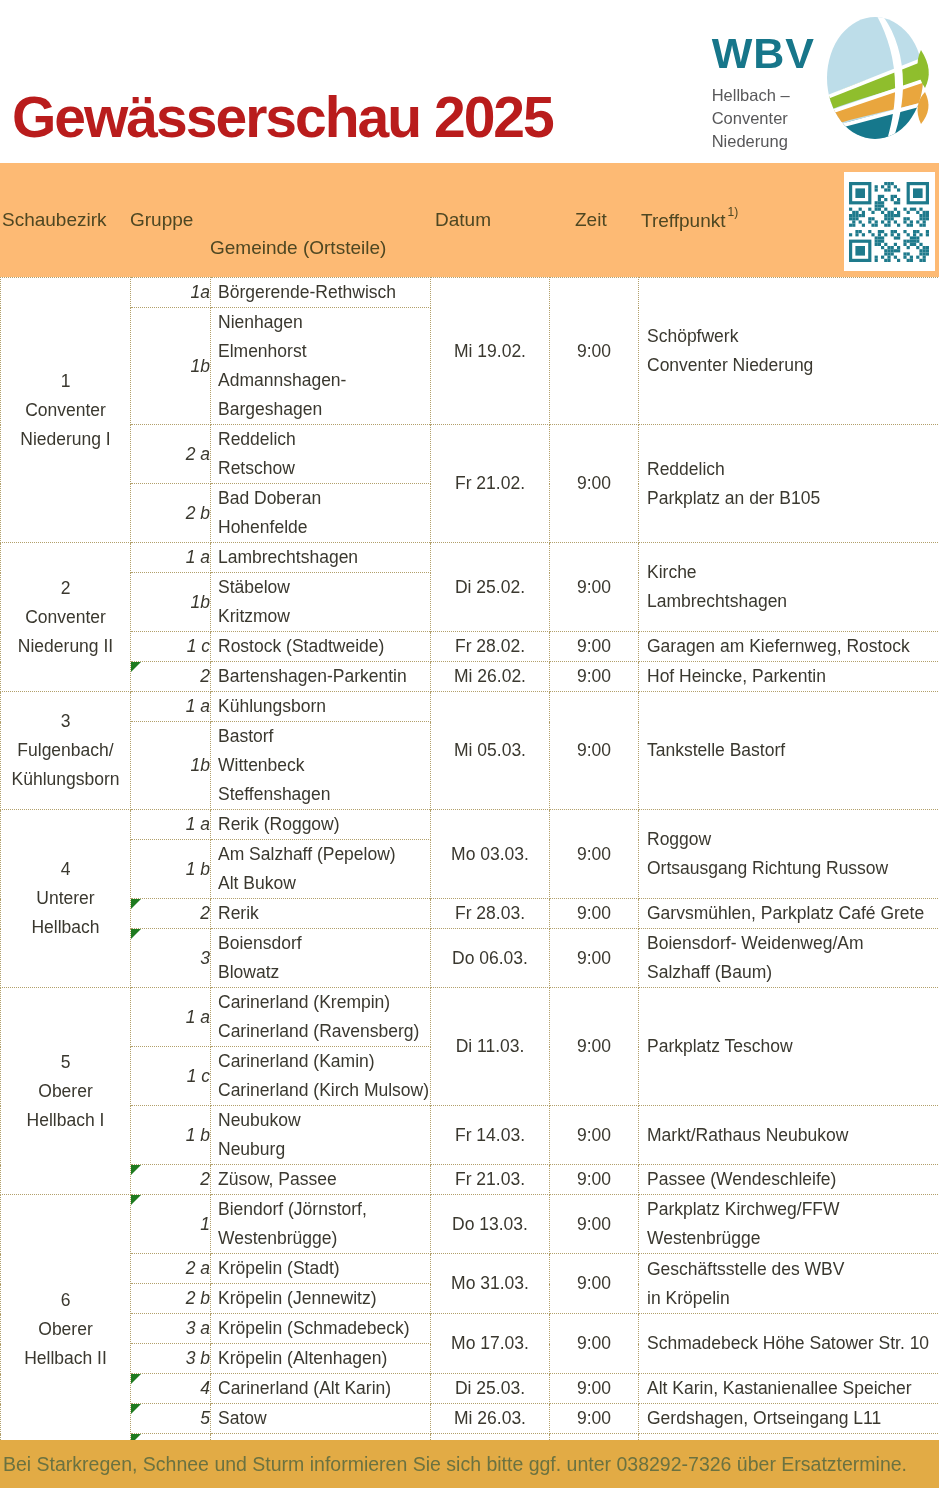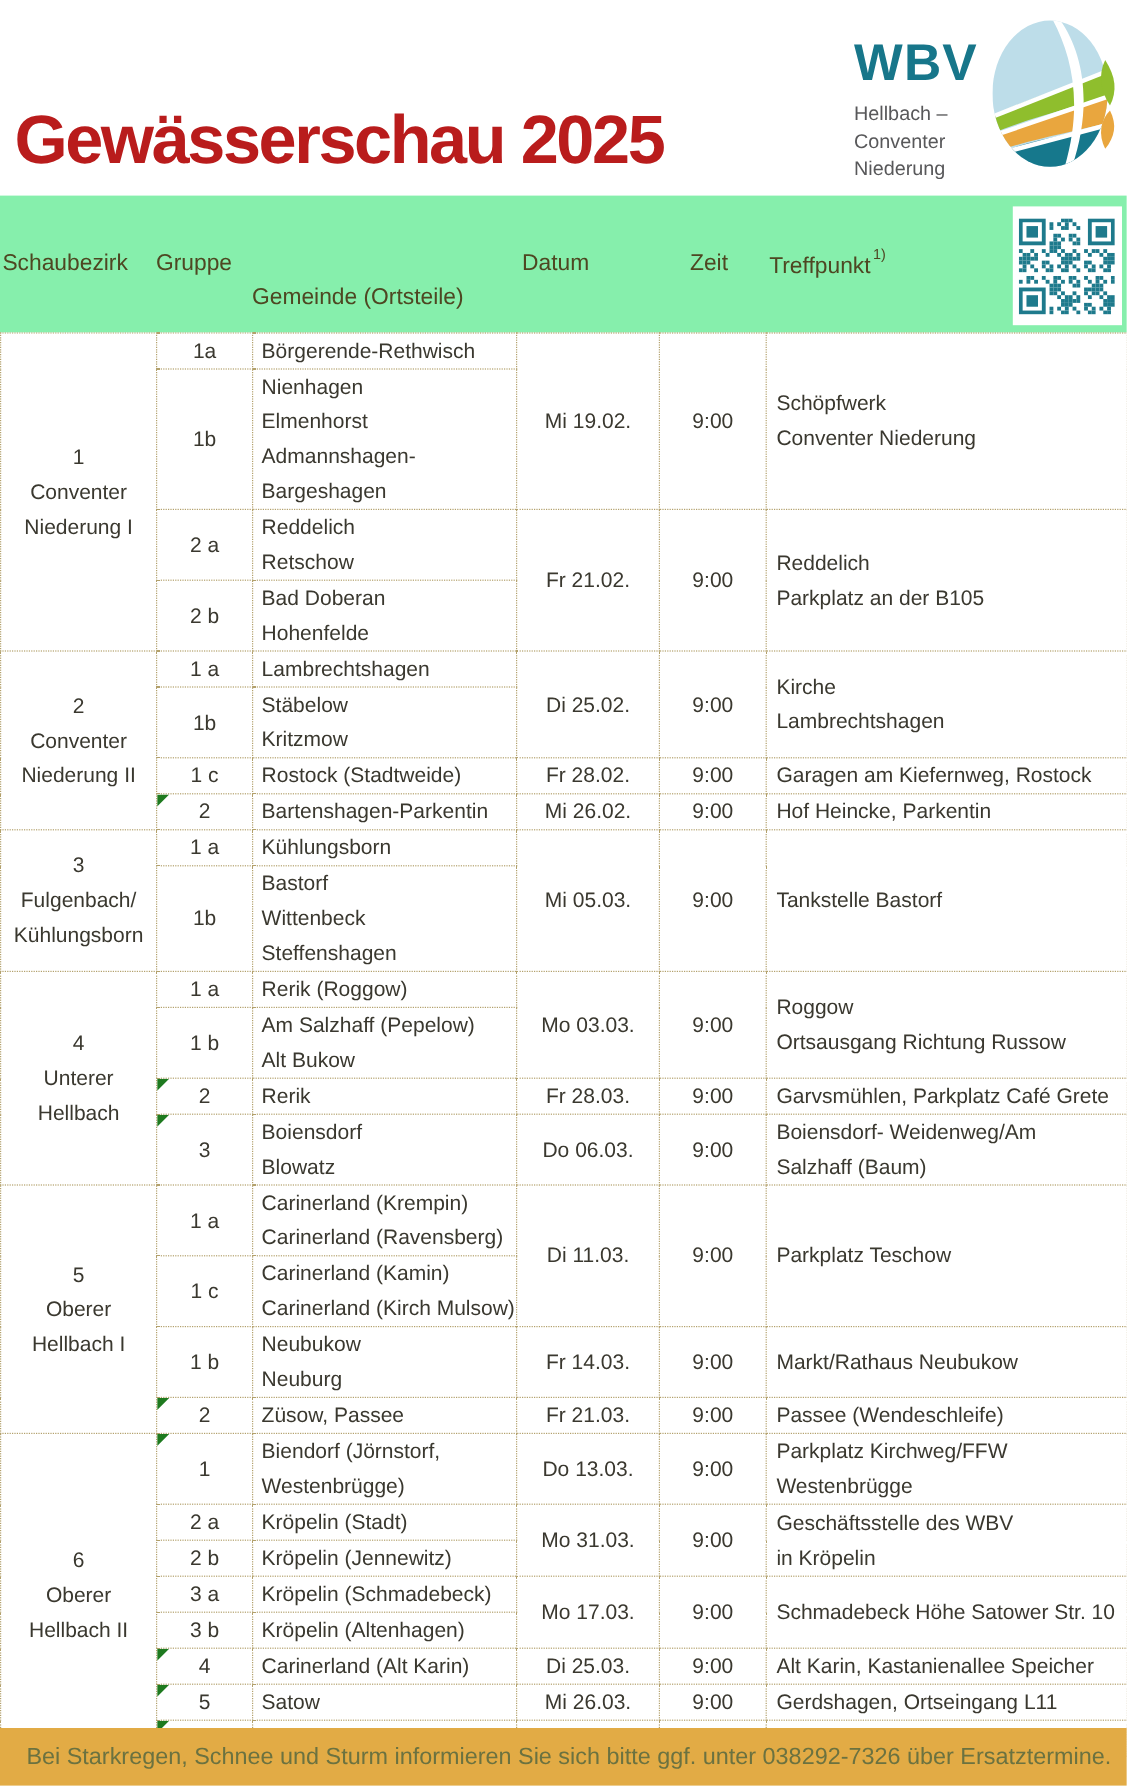--- a/index.html
+++ b/index.html
@@ -16,21 +16,21 @@
     color:#b91c1c; white-space:nowrap;
   }
   .logo { position:absolute; right:8px; top:16px; display:flex; gap:12px; }
   .logo-textcol { padding-top:16px; }
   .logo-acronym { font-size:43px; font-weight:700; color:#17768a; line-height:1; letter-spacing:1px; }
   .logo-name { margin-top:9px; font-size:16.5px; color:#58585a; line-height:23px; }
   .logo-mark { width:104px; height:124px; }
   
   .table-head {
     position:absolute; top:163px; left:0; width:939px; height:114px;
-    background:#86efac;
+    background:#fdba74;
   }
   .table-head .collabel {
     position:absolute; top:46px; font-size:19px; color:#4e4722; white-space:nowrap;
   }
   .table-head .collabel sup { font-size:12px; position:relative; top:-4px; left:2px; }
   .lbl-schaubezirk { left:2px; }
   .lbl-gruppe      { left:130px; }
   .lbl-gemeinde    { left:210px;margin-top:28px; }
   .lbl-datum       { left:435px; }
   .lbl-zeit        { left:575px; }
@@ -44,34 +44,34 @@
   table.schedule {
     position:absolute; top:277px; left:0; width:939px;
     border-collapse:collapse; table-layout:fixed;
     font-size:17.5px; color:#3a382f;
   }
   table.schedule td {
     border:1px dotted #b2a06b; line-height:29px;
     vertical-align:middle; overflow:hidden; white-space:nowrap;
   }
   td.zone { text-align:center; }
-  td.gruppe { text-align:center; vertical-align:top; position:relative; }
+  td.gruppe { text-align:right; vertical-align:top; position:relative;font-style:italic; }
   td.gemeinde { padding-left:7px; vertical-align:top; }
   td.datum { text-align:center; }
   td.zeit { text-align:center; }
   td.treffpunkt { padding-left:8px; }
   .marker-icon {
     position:absolute; left:0; top:0; width:0; height:0;
     border-top:10px solid #1e7a1f; border-right:10px solid transparent;
   }
   
   .footer-bar {
     position:absolute; top:1440px; left:0; width:939px; height:48px;
     background:#e2ab45; color:#6b7240; font-size:19.5px;
-    line-height:48px; padding-left:22px; white-space:nowrap;
+    line-height:48px; padding-left:3px; white-space:nowrap;
   }
 </style>
 </head>
 <body>
 
 <div class="masthead">
   <div class="doc-title">Gewässerschau 2025</div>
   <div class="logo">
     <div class="logo-textcol">
       <div class="logo-acronym">WBV</div>

